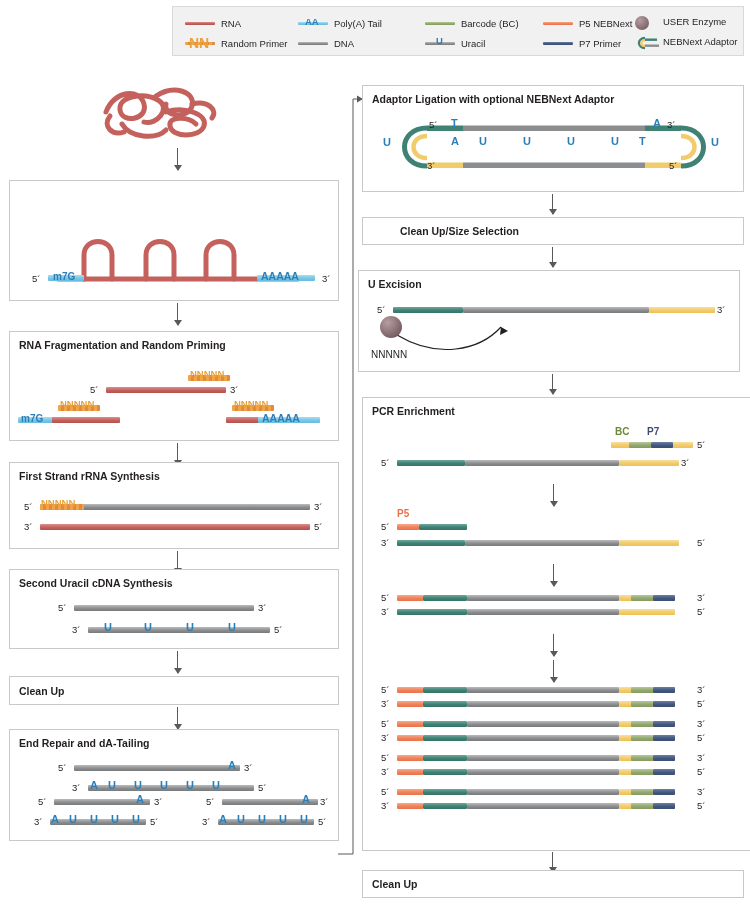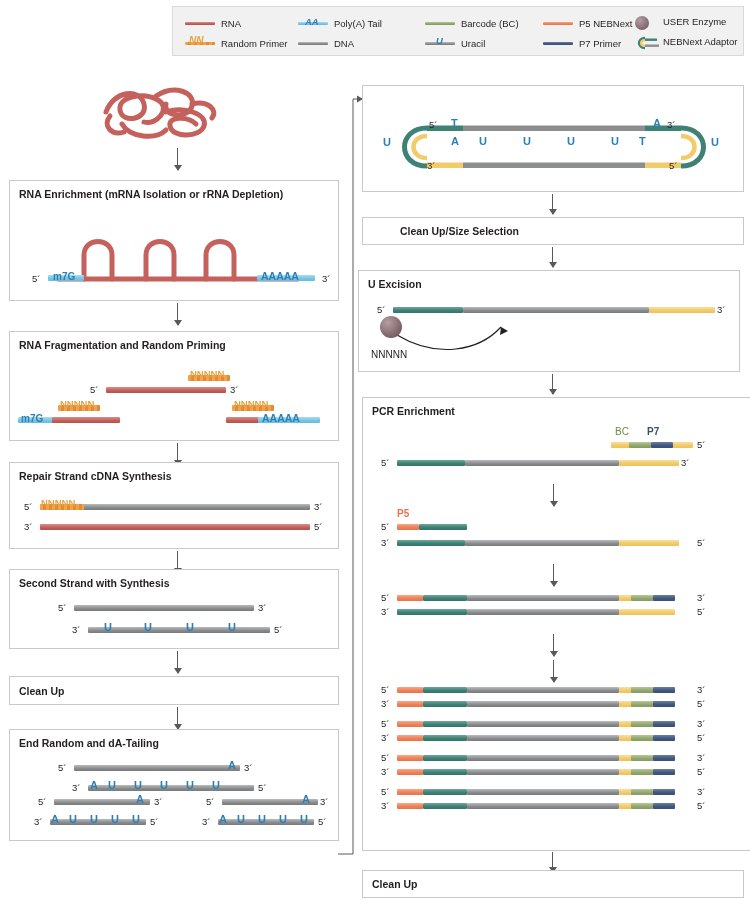--- a/index.html
+++ b/index.html
@@ -13,21 +13,21 @@
     overflow:hidden;
   }
   .abs{position:absolute;}
   
   #legend{
     position:absolute;left:172px;top:6px;width:570px;height:48px;
     background:#f1f1f2;border:1px solid #d9d9da;
   }
   .leg-item{position:absolute;display:flex;align-items:center;height:14px;}
   .leg-label{font-size:9.5px;color:#231f20;white-space:nowrap;margin-left:6px;}
-  .leg-gfx{width:30px;height:12px;position:relative;flex:0 0 30px;font-style:italic;}
+  .leg-gfx{width:30px;height:12px;position:relative;flex:0 0 30px;}
   .bar{position:absolute;left:0;right:0;top:5px;height:3px;border-radius:1px;}
   
   .panel{
     position:absolute;border:1px solid #c9c9cb;background:#ffffff;
   }
   .panel-title{
     position:absolute;left:9px;top:7px;font-size:10.5px;font-weight:bold;color:#231f20;
     white-space:nowrap;
   }
   
@@ -43,21 +43,21 @@
   .g-rna{background:linear-gradient(to bottom,#dc8f8a,#c4615c 55%,#b5504b);}
   .g-p5{background:linear-gradient(to bottom,#f5a98c,#ef8159 55%,#e9724a);}
   .g-p7{background:linear-gradient(to bottom,#6b7fa3,#44587f 55%,#3a4d73);}
   .g-bc{background:linear-gradient(to bottom,#b8c79a,#93a86f 55%,#86995f);}
   .g-adp{background:linear-gradient(to bottom,#6fa79b,#3f8175 55%,#357467);}
   .g-tail{background:linear-gradient(to bottom,#a9dcef,#78c6e5 55%,#66bcdf);}
   .g-yel{background:linear-gradient(to bottom,#f8dfa0,#f2cb6b 55%,#edc155);}
   .g-rnd{background:repeating-linear-gradient(90deg,#f0a44a 0 3px,#e2893a 3px 6px);}
   .lbl{position:absolute;font-size:9.5px;color:#231f20;white-space:nowrap;}
   .blue{color:#2b7fb8;font-weight:bold;}
-  .grn{color:#6d8a3c;font-weight:normal;}
+  .grn{color:#6d8a3c;font-weight:bold;}
   .org{color:#e9724a;font-weight:bold;}
   .navy{color:#3a4d73;font-weight:bold;}
   svg{display:block;overflow:visible;}
 </style>
 </head>
 <body>
 
 <div id="legend">
 
   <div class="leg-item" style="left:12px;top:9px;">
@@ -96,21 +96,21 @@
           </defs>
         <circle cx="9" cy="8" r="7" fill="url(#lgEnz)"></circle>
       </svg>
     </span>
     <span class="leg-label" style="margin-left:0;">USER Enzyme</span>
   </div>
 
   <div class="leg-item" style="left:12px;top:29px;">
     <span class="leg-gfx">
       <span class="bar g-rnd"></span>
-      <span style="position:absolute;left:4px;top:-2px;font-size:10px;font-weight:bold;color:#e9a23b;">NN</span>
+      <span style="position:absolute;left:4px;top:-2px;font-size:14px;font-weight:bold;color:#e9a23b;">NN</span>
     </span>
     <span class="leg-label">Random Primer</span>
   </div>
   <div class="leg-item" style="left:125px;top:29px;">
     <span class="leg-gfx">
         <span class="bar g-dna"></span>
       </span>
     <span class="leg-label">DNA</span>
   </div>
   <div class="leg-item" style="left:252px;top:29px;">
@@ -147,21 +147,20 @@
       <path d="M70 30 C88 24 112 32 108 44 C104 56 76 56 74 44 C72 34 92 34 100 42"></path>
       <path d="M26 42 C34 56 60 58 70 48"></path>
       <path d="M96 22 C112 18 122 28 116 36"></path>
       <path d="M14 34 C6 44 16 54 28 50"></path>
     </g>
   </svg>
 </div>
 <div class="arrow" style="left:177px;top:148px;height:22px;"></div>
 
 <div class="panel" style="left:9px;top:180px;width:328px;height:119px;">
-  <div class="panel-title">RNA Enrichment (mRNA Isolation or rRNA Depletion)</div>
   <svg class="abs" style="left:40px;top:40px;" width="250" height="62" viewBox="0 0 250 62">
     <g fill="none" stroke="#c4615c" stroke-width="5" stroke-linecap="round">
       <path d="M34 58 L34 34 C34 16 62 16 62 34 L62 58"></path>
       <path d="M96 58 L96 34 C96 16 124 16 124 34 L124 58"></path>
       <path d="M156 58 L156 34 C156 16 184 16 184 34 L184 58"></path>
       <path d="M8 58 L248 58"></path>
     </g>
   </svg>
   <span class="lbl" style="left:22px;top:92px;">5´</span>
   <span class="strand g-tail" style="left:38px;top:94px;width:36px;"></span>
@@ -190,54 +189,54 @@
   <span class="strand g-rna" style="left:216px;top:85px;width:64px;"></span>
   <span class="strand g-tail" style="left:222px;top:85px;width:0px;"></span>
   <span class="strand g-rnd" style="left:222px;top:73px;width:42px;"></span>
   <span class="lbl" style="left:224px;top:66px;font-size:9.5px;font-weight:bold;color:#e9a23b;">NNNNN</span>
   <span class="strand g-tail" style="left:248px;top:85px;width:62px;"></span>
   <span class="lbl blue" style="left:252px;top:80px;font-size:10.5px;">AAAAA</span>
 </div>
 <div class="arrow" style="left:177px;top:443px;height:22px;"></div>
 
 <div class="panel" style="left:9px;top:462px;width:328px;height:85px;">
-  <div class="panel-title">Repair Strand cDNA Synthesis</div>
+  <div class="panel-title">First Strand rRNA Synthesis</div>
   <span class="lbl" style="left:14px;top:38px;">5´</span>
   <span class="strand g-dna" style="left:30px;top:41px;width:270px;"></span>
   <span class="strand g-rnd" style="left:30px;top:41px;width:44px;"></span>
   <span class="lbl" style="left:31px;top:34px;font-size:9.5px;font-weight:bold;color:#e9a23b;">NNNNN</span>
   <span class="lbl" style="left:304px;top:38px;">3´</span>
   <span class="lbl" style="left:14px;top:58px;">3´</span>
   <span class="strand g-rna" style="left:30px;top:61px;width:270px;"></span>
   <span class="lbl" style="left:304px;top:58px;">5´</span>
 </div>
 <div class="arrow" style="left:177px;top:551px;height:22px;"></div>
 
 <div class="panel" style="left:9px;top:569px;width:328px;height:78px;">
-  <div class="panel-title">Second Strand with Synthesis</div>
+  <div class="panel-title">Second Uracil cDNA Synthesis</div>
   <span class="lbl" style="left:48px;top:32px;">5´</span>
   <span class="strand g-dna" style="left:64px;top:35px;width:180px;"></span>
   <span class="lbl" style="left:248px;top:32px;">3´</span>
   <span class="lbl" style="left:62px;top:54px;">3´</span>
   <span class="strand g-dna" style="left:78px;top:57px;width:182px;"></span>
   <span class="lbl blue" style="left:94px;top:51px;font-size:11px;">U</span>
   <span class="lbl blue" style="left:134px;top:51px;font-size:11px;">U</span>
   <span class="lbl blue" style="left:176px;top:51px;font-size:11px;">U</span>
   <span class="lbl blue" style="left:218px;top:51px;font-size:11px;">U</span>
   <span class="lbl" style="left:264px;top:54px;">5´</span>
 </div>
 <div class="arrow" style="left:177px;top:651px;height:22px;"></div>
 
 <div class="panel" style="left:9px;top:676px;width:328px;height:27px;">
   <div class="panel-title" style="top:8px;">Clean Up</div>
 </div>
 <div class="arrow" style="left:177px;top:707px;height:22px;"></div>
 
 <div class="panel" style="left:9px;top:729px;width:328px;height:110px;">
-  <div class="panel-title">End Random and dA-Tailing</div>
+  <div class="panel-title">End Repair and dA-Tailing</div>
 
   <span class="lbl" style="left:48px;top:32px;">5´</span>
   <span class="strand g-dna" style="left:64px;top:35px;width:166px;"></span>
   <span class="lbl blue" style="left:218px;top:29px;font-size:11px;">A</span>
   <span class="lbl" style="left:234px;top:32px;">3´</span>
   <span class="lbl" style="left:62px;top:52px;">3´</span>
   <span class="strand g-dna" style="left:78px;top:55px;width:166px;"></span>
   <span class="lbl blue" style="left:80px;top:49px;font-size:11px;">A</span>
   <span class="lbl blue" style="left:98px;top:49px;font-size:11px;">U</span>
   <span class="lbl blue" style="left:124px;top:49px;font-size:11px;">U</span>
@@ -272,20 +271,21 @@
   <span class="lbl blue" style="left:290px;top:83px;font-size:11px;">U</span>
   <span class="lbl" style="left:308px;top:86px;">5´</span>
 </div>
 
 <svg class="abs" style="left:337px;top:96px;" width="30" height="760" viewBox="0 0 30 760">
   <path d="M1 758 L16 758 L16 3 L26 3" stroke="#58595b" stroke-width="1" fill="none"></path>
   <path d="M26 3 l-6 -3.5 l0 7 z" fill="#58595b"></path>
 </svg>
 
 <div class="panel" style="left:362px;top:85px;width:380px;height:105px;">
+  <div class="panel-title">Adaptor Ligation with optional NEBNext Adaptor</div>
   <svg class="abs" style="left:16px;top:26px;" width="350" height="70" viewBox="0 0 350 70">
 
     <path d="M48 16 C18 16 18 54 48 54" stroke="#3f8175" stroke-width="5" fill="none"></path>
     <path d="M48 24 C30 24 30 46 48 46" stroke="#f2cb6b" stroke-width="4.5" fill="none"></path>
 
     <path d="M302 16 C332 16 332 54 302 54" stroke="#3f8175" stroke-width="5" fill="none"></path>
     <path d="M302 24 C320 24 320 46 302 46" stroke="#f2cb6b" stroke-width="4.5" fill="none"></path>
 
     <rect x="48" y="13.5" width="36" height="5.5" fill="#3f8175"></rect>
     <rect x="84" y="13.5" width="182" height="5.5" fill="#8b8d8f"></rect>

